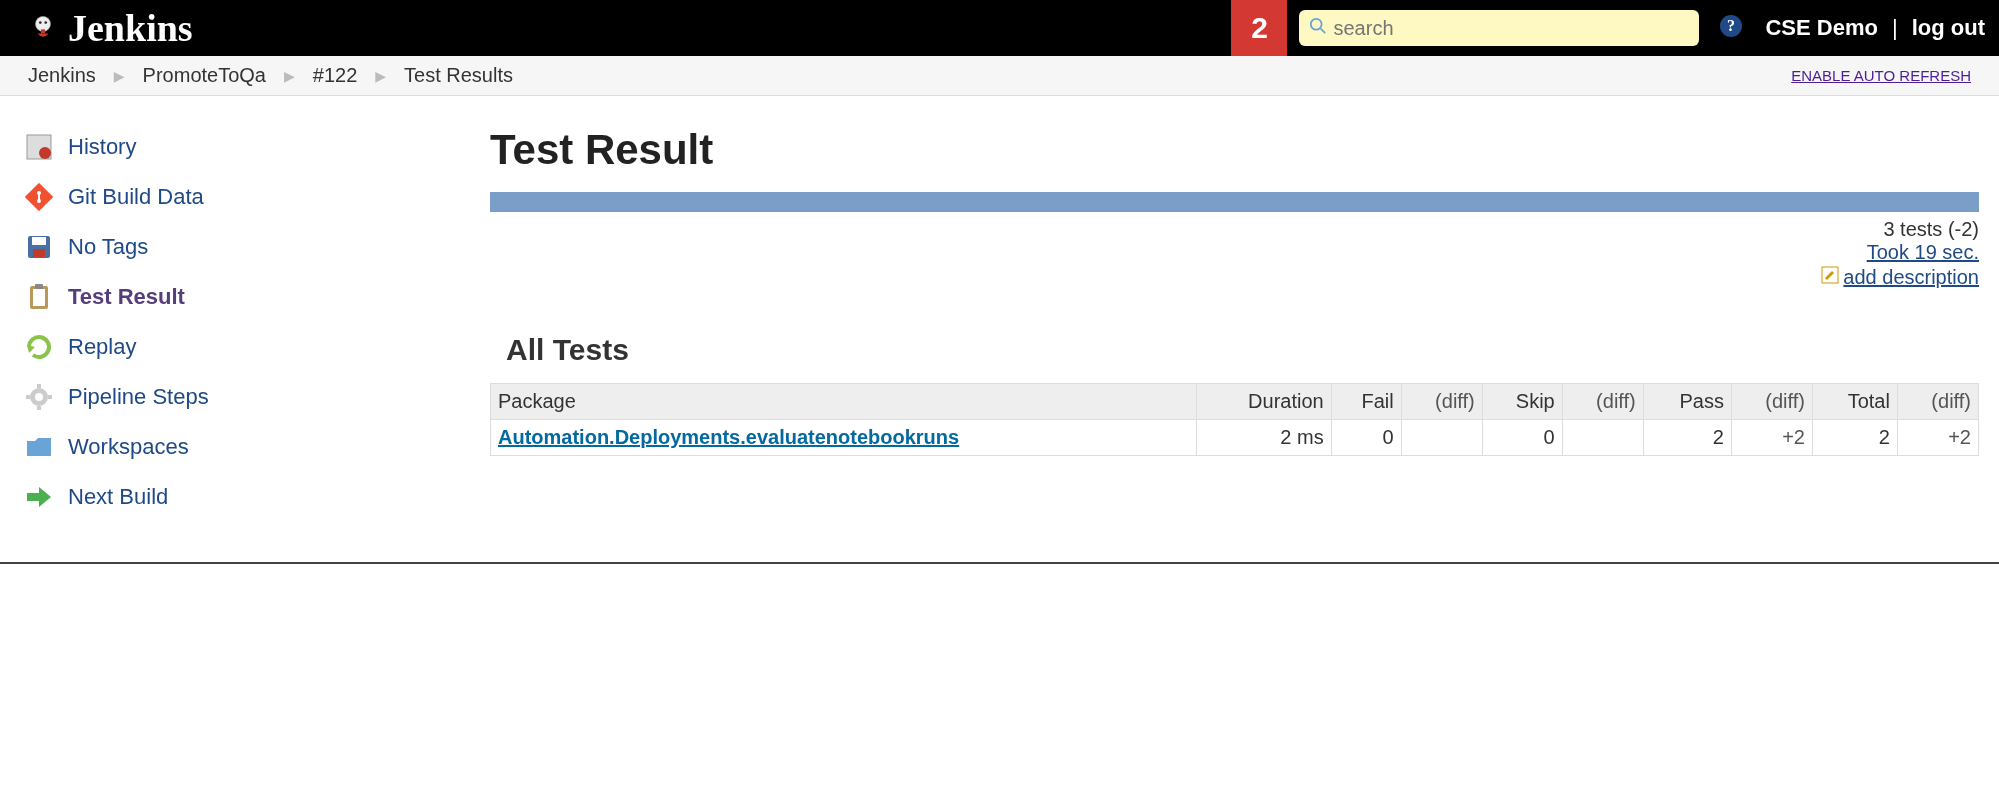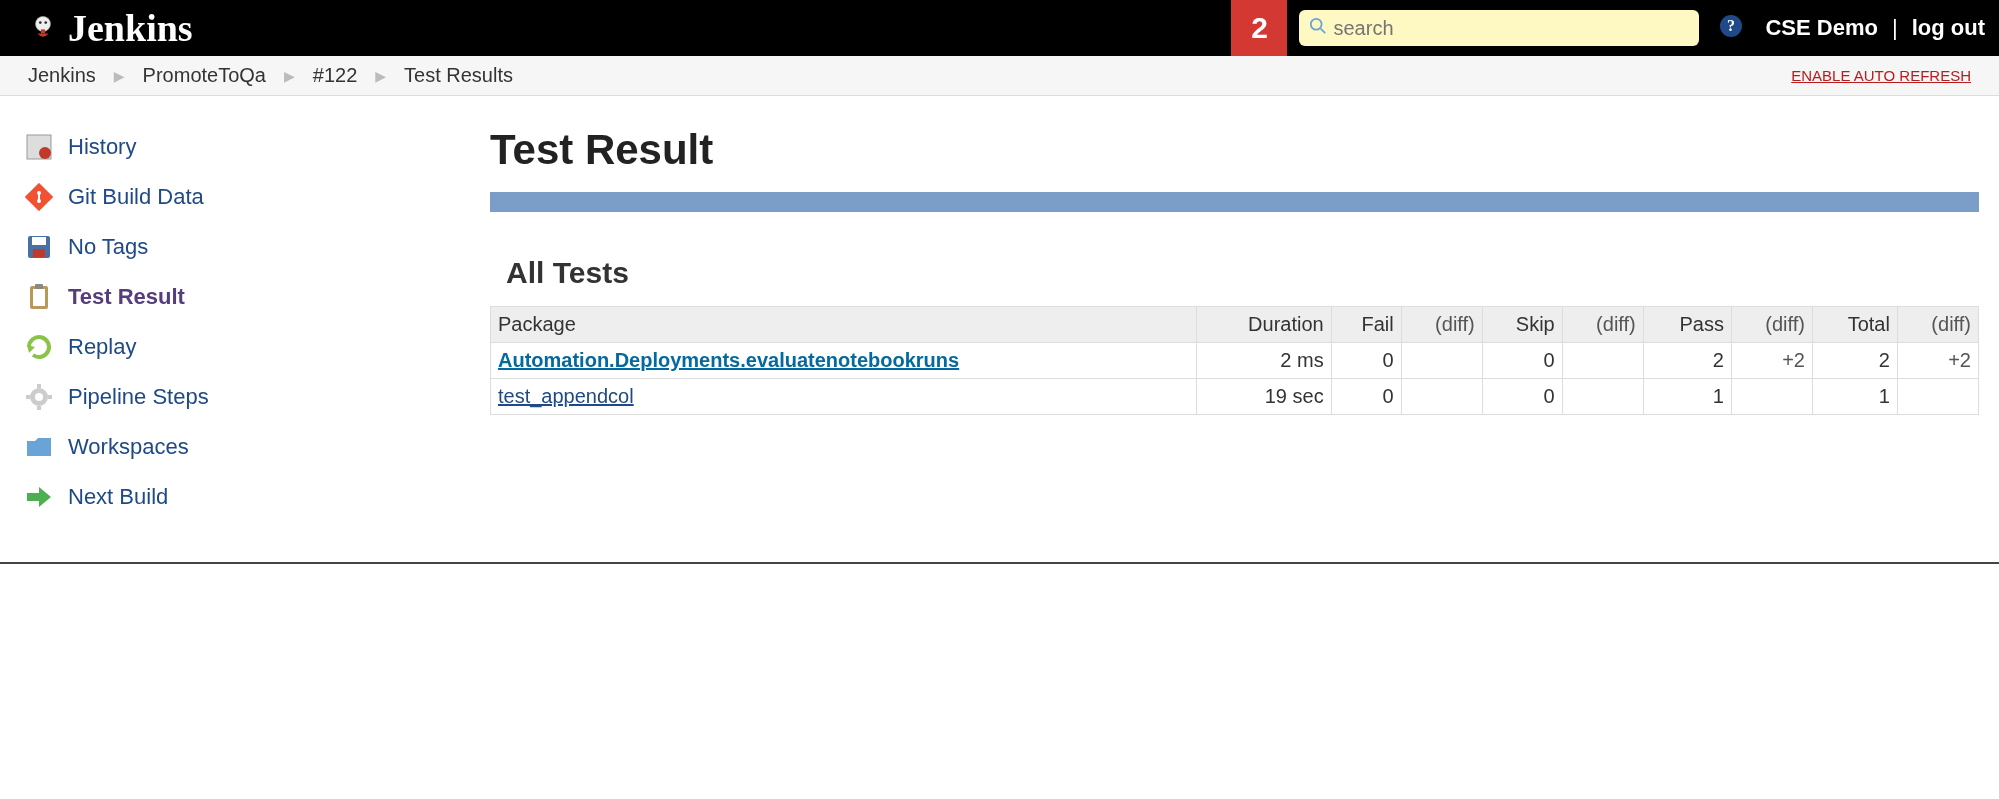--- a/index.html
+++ b/index.html
@@ -17,21 +17,21 @@
   .search-input { border:none; outline:none; font-size:20px; color:#888; width:100%; background:transparent; padding-left:6px; }
   .help-icon-svg { width:24px; height:24px; margin: 0 8px; }
   .header-link { color:#fff; font-size:22px; font-weight:bold; padding: 0 14px; cursor:pointer; }
   .header-sep { color:#fff; font-size:22px; }
 
   
   .breadcrumb-bar { background:#f6f6f6; border-bottom:1px solid #ddd; height:40px; display:flex; align-items:center; padding: 0 28px; font-size:20px; }
   .breadcrumb-item { color:#333; cursor:pointer; }
   .breadcrumb-sep { color:#bbb; margin: 0 18px; font-size:14px; }
   .breadcrumb-spacer { flex:1; }
-  .auto-refresh { color:#b91c1c; font-size:15px; text-decoration:underline; cursor:pointer;margin-left:20px; }
+  .auto-refresh { color:#4c1d95; font-size:15px; text-decoration:underline; cursor:pointer;margin-left:20px; }
 
   
   .body-wrap { display:flex; border-bottom: 2px solid #444; }
   .sidebar { width: 490px; padding: 26px 0 40px 24px; }
   .side-item { display:flex; align-items:center; gap:14px; padding: 10px 0; cursor:pointer; }
   .side-icon { width:30px; height:30px; display:flex; align-items:center; justify-content:center; }
   .side-label { color:#204a87; font-size:22px; }
   .side-label.active { color:#563d7c; font-weight:bold; }
 
   .main { flex:1; padding: 30px 20px 40px 0; }
@@ -184,20 +184,31 @@
             <polygon points="26,14 14,4 14,10 2,10 2,18 14,18 14,24" fill="#4caf50"></polygon>
           </svg>
         </span>
       <span class="side-label">Next Build</span>
     </div>
   </div>
 
   <div class="main">
     <h1 class="page-title">Test Result</h1>
     <div class="progress-bar"></div>
+    <div class="summary-block">
+      <div>3 tests (-2)</div>
+      <div><span class="summary-link">Took 19 sec.</span></div>
+      <div class="add-desc">
+        <span><svg class="edit-icon-svg" viewBox="0 0 18 18">
+              <rect x="1" y="1" width="16" height="16" fill="#fff" stroke="#c90"></rect>
+              <path d="M4 12 L11 5 L13 7 L6 14 Z" fill="#c90"></path>
+            </svg></span>
+        <span class="summary-link">add description</span>
+      </div>
+    </div>
 
     <h2 class="section-title">All Tests</h2>
 
     <table class="tests">
       <thead>
         <tr>
           <th>Package</th>
           <th class="num">Duration</th>
           <th class="num">Fail</th>
           <th class="num diff-col">(diff)</th>
@@ -215,28 +226,16 @@
             <td class="num">2 ms</td>
             <td class="num">0</td>
             <td class="num diff-col"></td>
             <td class="num">0</td>
             <td class="num diff-col"></td>
             <td class="num">2</td>
             <td class="num diff-col">+2</td>
             <td class="num">2</td>
             <td class="num diff-col">+2</td>
           </tr>
-          <tr>
-            <td><span class="pkg-link">test_appendcol</span></td>
-            <td class="num">19 sec</td>
-            <td class="num">0</td>
-            <td class="num diff-col"></td>
-            <td class="num">0</td>
-            <td class="num diff-col"></td>
-            <td class="num">1</td>
-            <td class="num diff-col"></td>
-            <td class="num">1</td>
-            <td class="num diff-col"></td>
-          </tr>
         </tbody>
     </table>
   </div>
 </div>
 
 </body></html>

